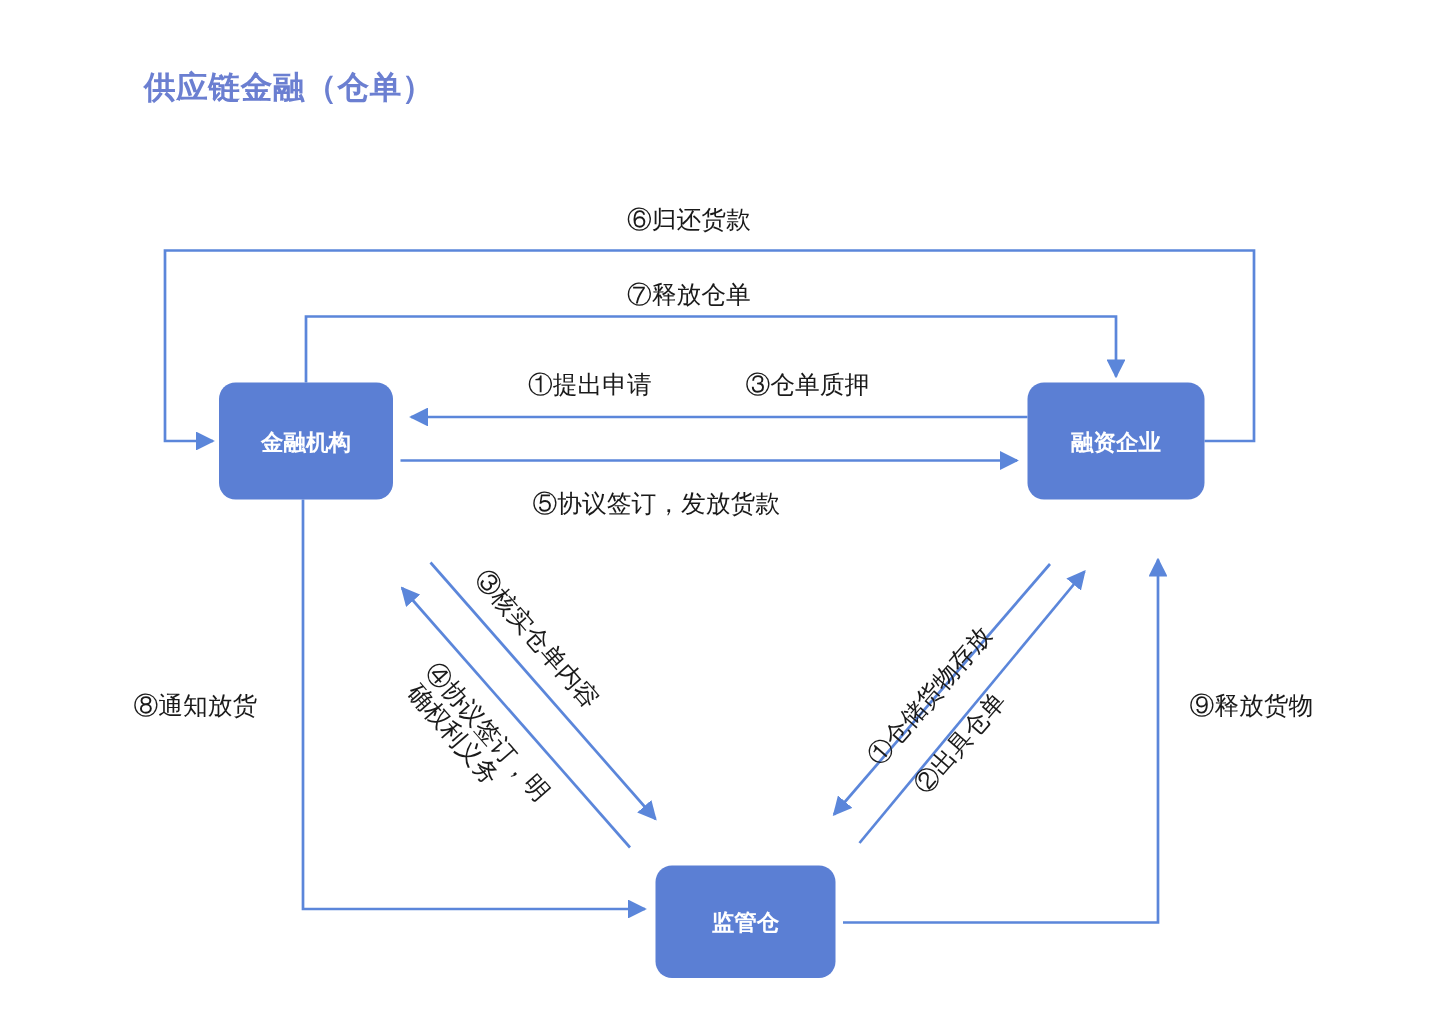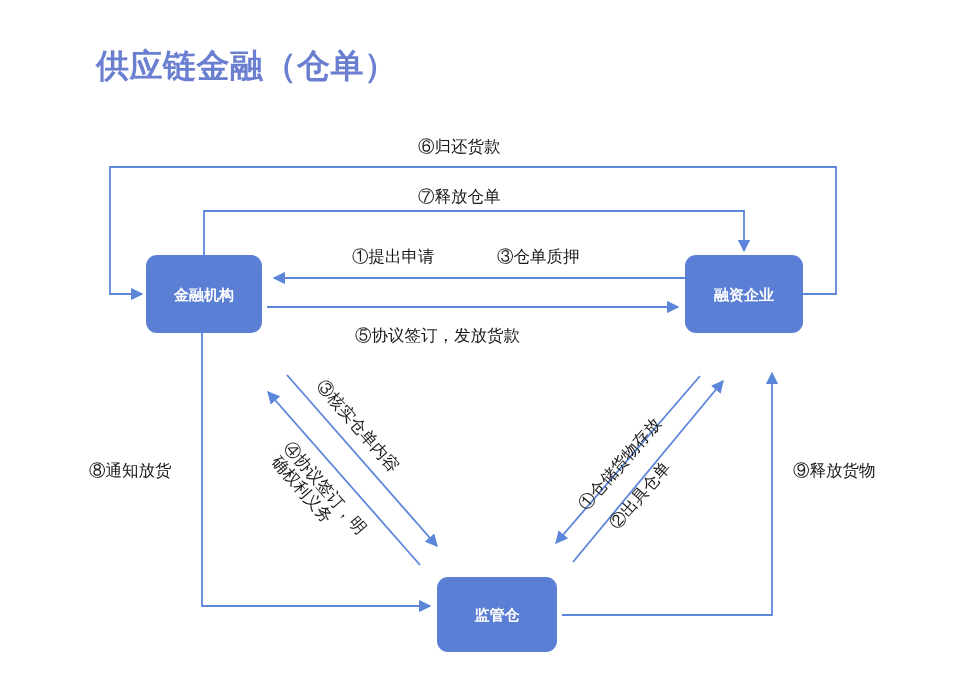--- a/index.html
+++ b/index.html
@@ -12,21 +12,21 @@
     height: 679px;
     position: relative;
     font-family: "Liberation Sans", sans-serif;
     overflow: hidden;
   }
   #diagram-title {
     position: absolute;
     left: 96px;
     top: 44px;
     font-family: "Liberation Sans", sans-serif;
-    font-size: 33px;
+    font-size: 21px;
     font-weight: bold;
     color: #6B7FD1;
     letter-spacing: 0.5px;
     white-space: pre;
   }
   #flow-canvas {
     position: absolute;
     left: 0;
     top: 0;
     width: 961px;

